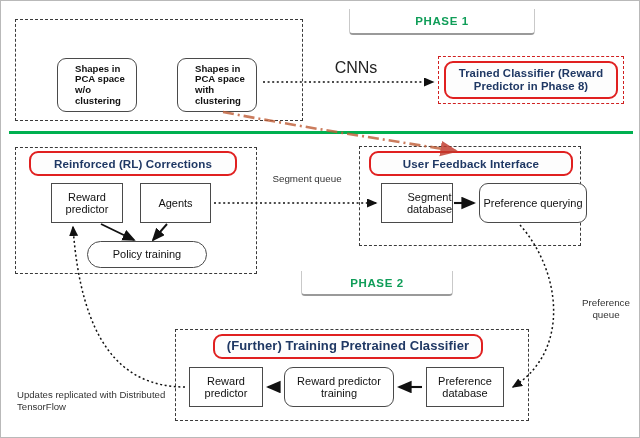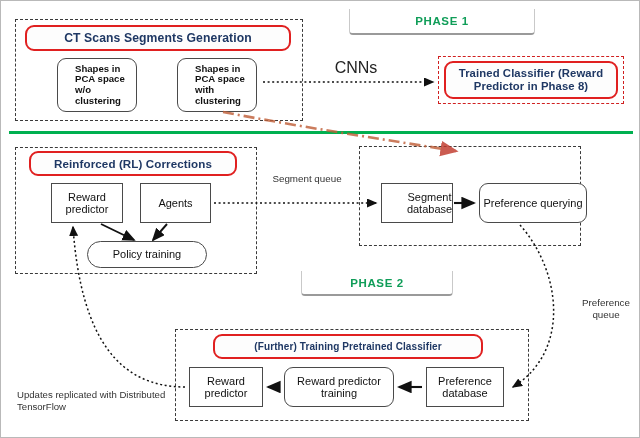--- a/index.html
+++ b/index.html
@@ -92,23 +92,20 @@
 <body>
 
 <div id="canvas">
 
   <div class="abs phase-tab" style="left:348px;top:8px;width:186px;height:26px;">
     <span class="phase-lbl" style="font-size:11.5px;">PHASE 1</span>
   </div>
 
   <div class="abs group-dash" style="left:14px;top:18px;width:288px;height:102px;"></div>
 
-  <div class="abs title-pill" style="left:24px;top:24px;width:266px;height:26px;font-size:12.2px;">
-    <span>CT Scans Segments Generation</span>
-  </div>
 
   <div class="abs box rounded left" style="left:56px;top:57px;width:80px;height:54px;font-size:9.6px;">
     <span>Shapes in PCA space w/o clustering</span>
   </div>
 
   <div class="abs box rounded left" style="left:176px;top:57px;width:80px;height:54px;font-size:9.6px;">
     <span>Shapes in PCA space with clustering</span>
   </div>
 
   <div class="lbl" style="left:325px;top:57px;width:60px;font-size:16px;color:#222;">CNNs</div>
@@ -133,38 +130,41 @@
   <div class="abs box" style="left:139px;top:182px;width:71px;height:40px;font-size:11px;">
     <span>Agents</span>
   </div>
 
   <div class="abs box pill" style="left:86px;top:240px;width:120px;height:27px;font-size:11px;">
     <span>Policy training</span>
   </div>
 
   <div class="abs group-dash" style="left:358px;top:145px;width:222px;height:100px;"></div>
 
+  <div class="abs title-pill" style="left:368px;top:150px;width:204px;height:25px;font-size:11.6px;">
+    <span>User Feedback Interface</span>
+  </div>
 
   <div class="abs box" style="left:380px;top:182px;width:72px;height:40px;font-size:11px;padding-left:25px;">
     <span>Segment database</span>
   </div>
 
   <div class="abs box rounded" style="left:478px;top:182px;width:108px;height:40px;font-size:11px;">
     <span>Preference querying</span>
   </div>
 
   <div class="lbl" style="left:271px;top:172px;width:70px;font-size:9.8px;">Segment queue</div>
 
   <div class="abs phase-tab" style="left:300px;top:270px;width:152px;height:25px;">
     <span class="phase-lbl" style="font-size:11.5px;">PHASE 2</span>
   </div>
 
   <div class="abs group-dash" style="left:174px;top:328px;width:354px;height:92px;"></div>
 
-  <div class="abs title-pill" style="left:212px;top:333px;width:270px;height:25px;font-size:10px;">
+  <div class="abs title-pill" style="left:212px;top:333px;width:270px;height:25px;font-size:13px;">
     <span>(Further) Training  Pretrained Classifier</span>
   </div>
 
   <div class="abs box" style="left:188px;top:366px;width:74px;height:40px;font-size:11px;">
     <span>Reward predictor</span>
   </div>
 
   <div class="abs box rounded" style="left:283px;top:366px;width:110px;height:40px;font-size:11px;">
     <span>Reward predictor training</span>
   </div>

